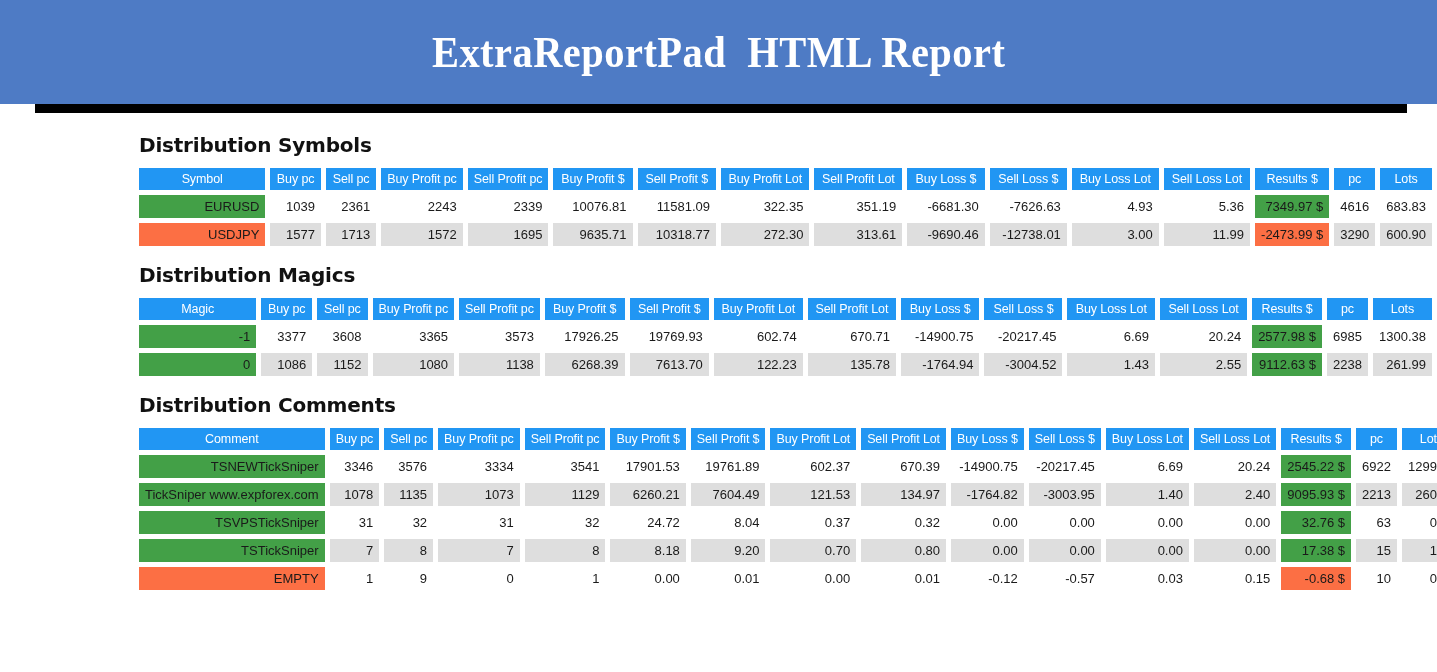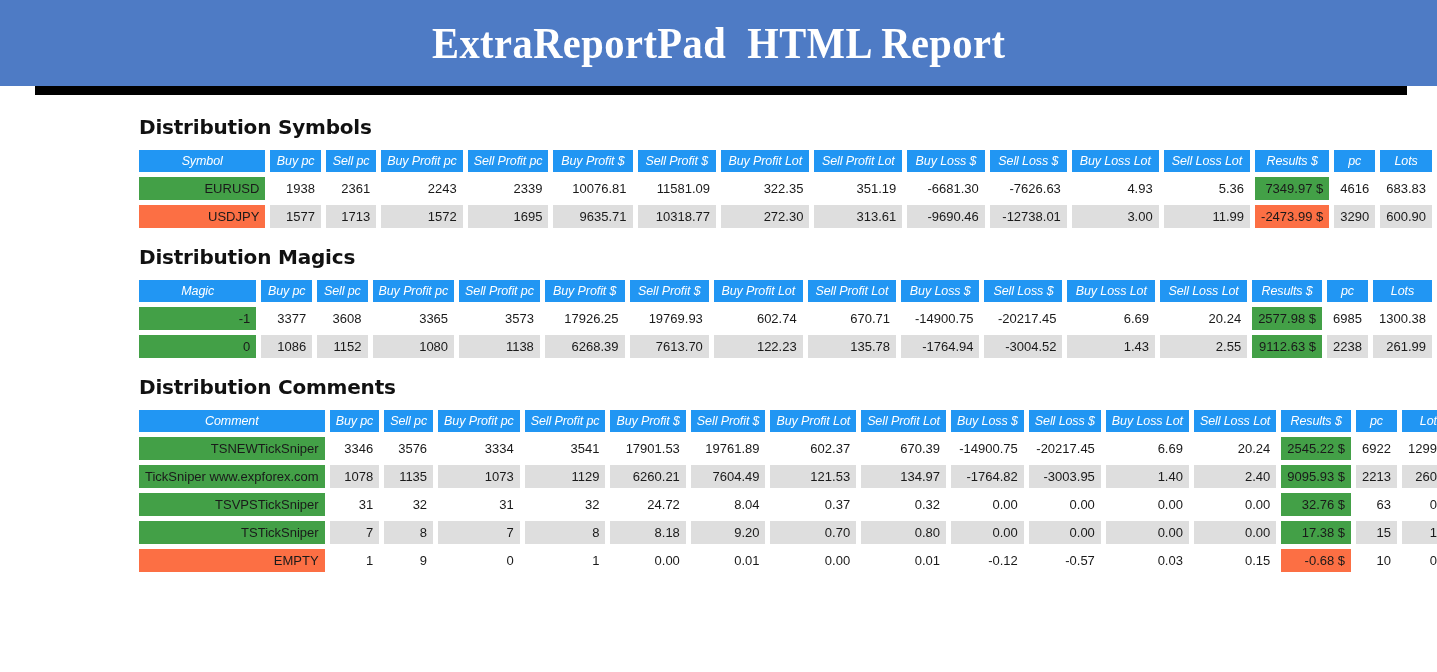--- a/index.html
+++ b/index.html
@@ -11,21 +11,21 @@
     width: 1437px;
     height: 672px;
     overflow: hidden;
     font-family: "Liberation Sans", "DejaVu Sans", sans-serif;
     color: #1a1a1a;
   }
 
   
   .banner {
     width: 100%;
-    height: 86px;
+    height: 104px;
     background: #4e7bc5;
     display: flex;
     align-items: center;
     justify-content: center;
     box-sizing: border-box;
   }
   .banner-title {
     color: #ffffff;
     font-family: "Liberation Serif", "DejaVu Serif", serif;
     font-weight: bold;
@@ -77,21 +77,20 @@
     white-space: nowrap;
     font-weight: normal;
     vertical-align: middle;
   }
   table.report th {
     background: #2196f3;
     color: #ffffff;
     text-align: center;
     font-size: 12.5px;
     letter-spacing: -0.1px;
-    font-style: italic;
   }
   table.report td {
     text-align: right;
     color: #1a1a1a;
     background: transparent;
   }
   table.report tr.alt td {
     background: #dedede;
   }
   td.label-cell {
@@ -171,21 +170,21 @@
           <th>Buy Loss Lot</th>
           <th>Sell Loss Lot</th>
           <th>Results $</th>
           <th>pc</th>
           <th>Lots</th>
         </tr>
       </thead>
       <tbody>
         <tr>
           <td class="label-cell">EURUSD</td>
-          <td>1938</td>
+          <td>1039</td>
           <td>2361</td>
           <td>2243</td>
           <td>2339</td>
           <td>10076.81</td>
           <td>11581.09</td>
           <td>322.35</td>
           <td>351.19</td>
           <td>-6681.30</td>
           <td>-7626.63</td>
           <td>4.93</td>

